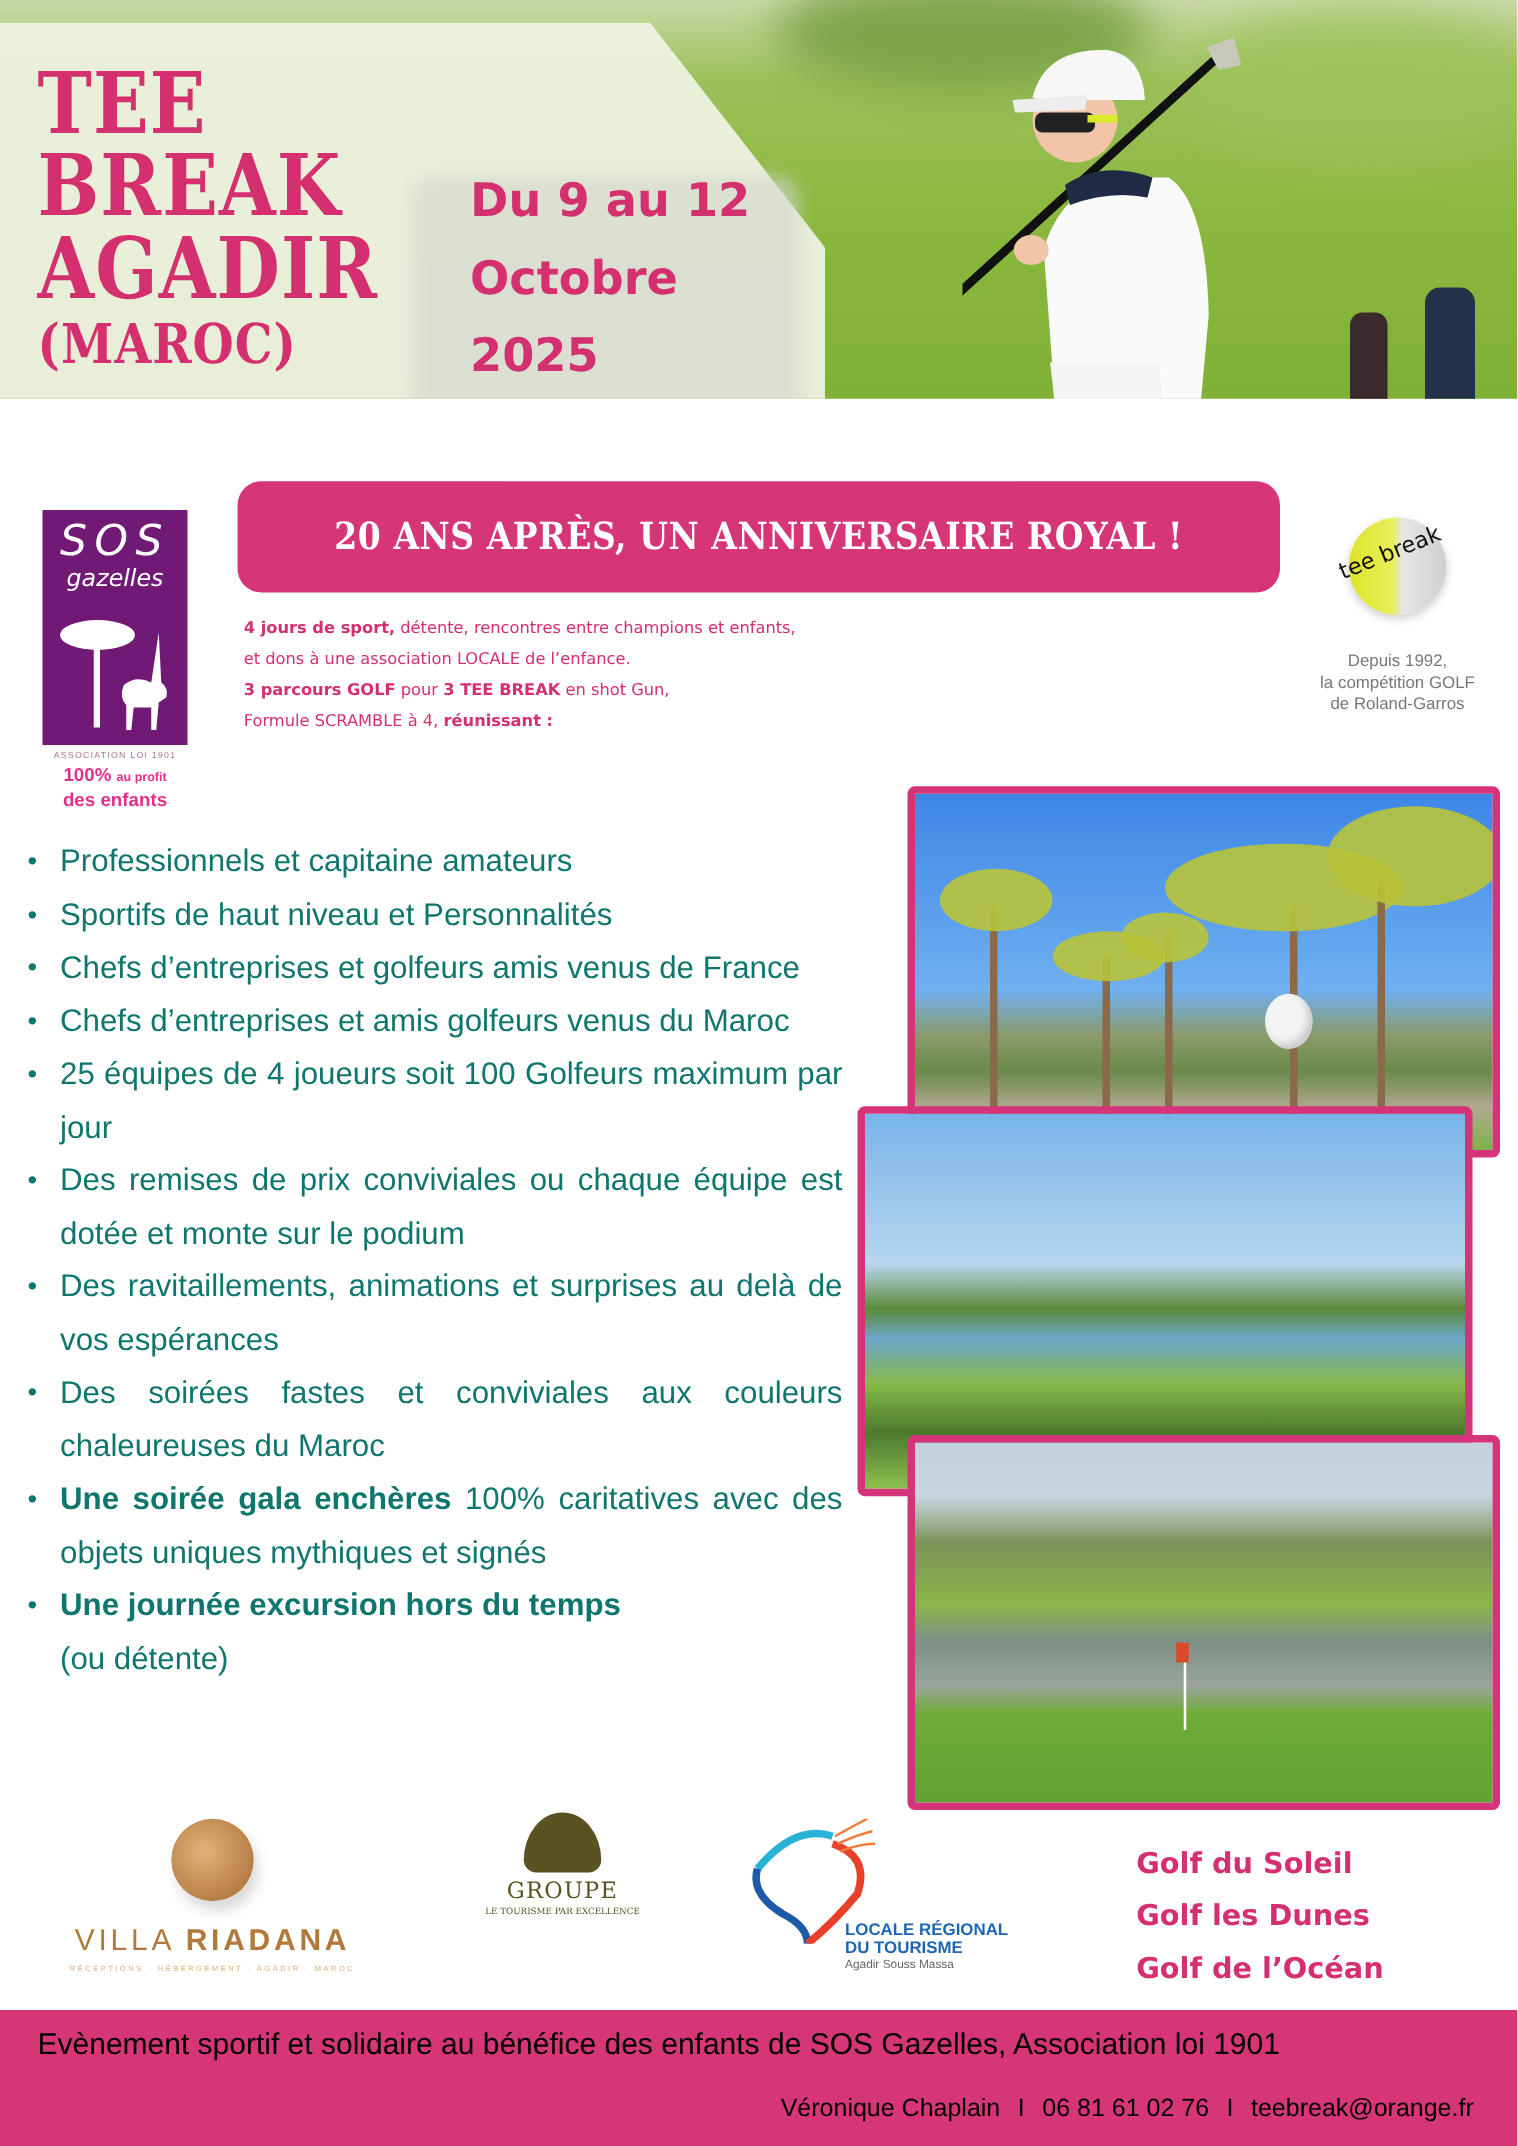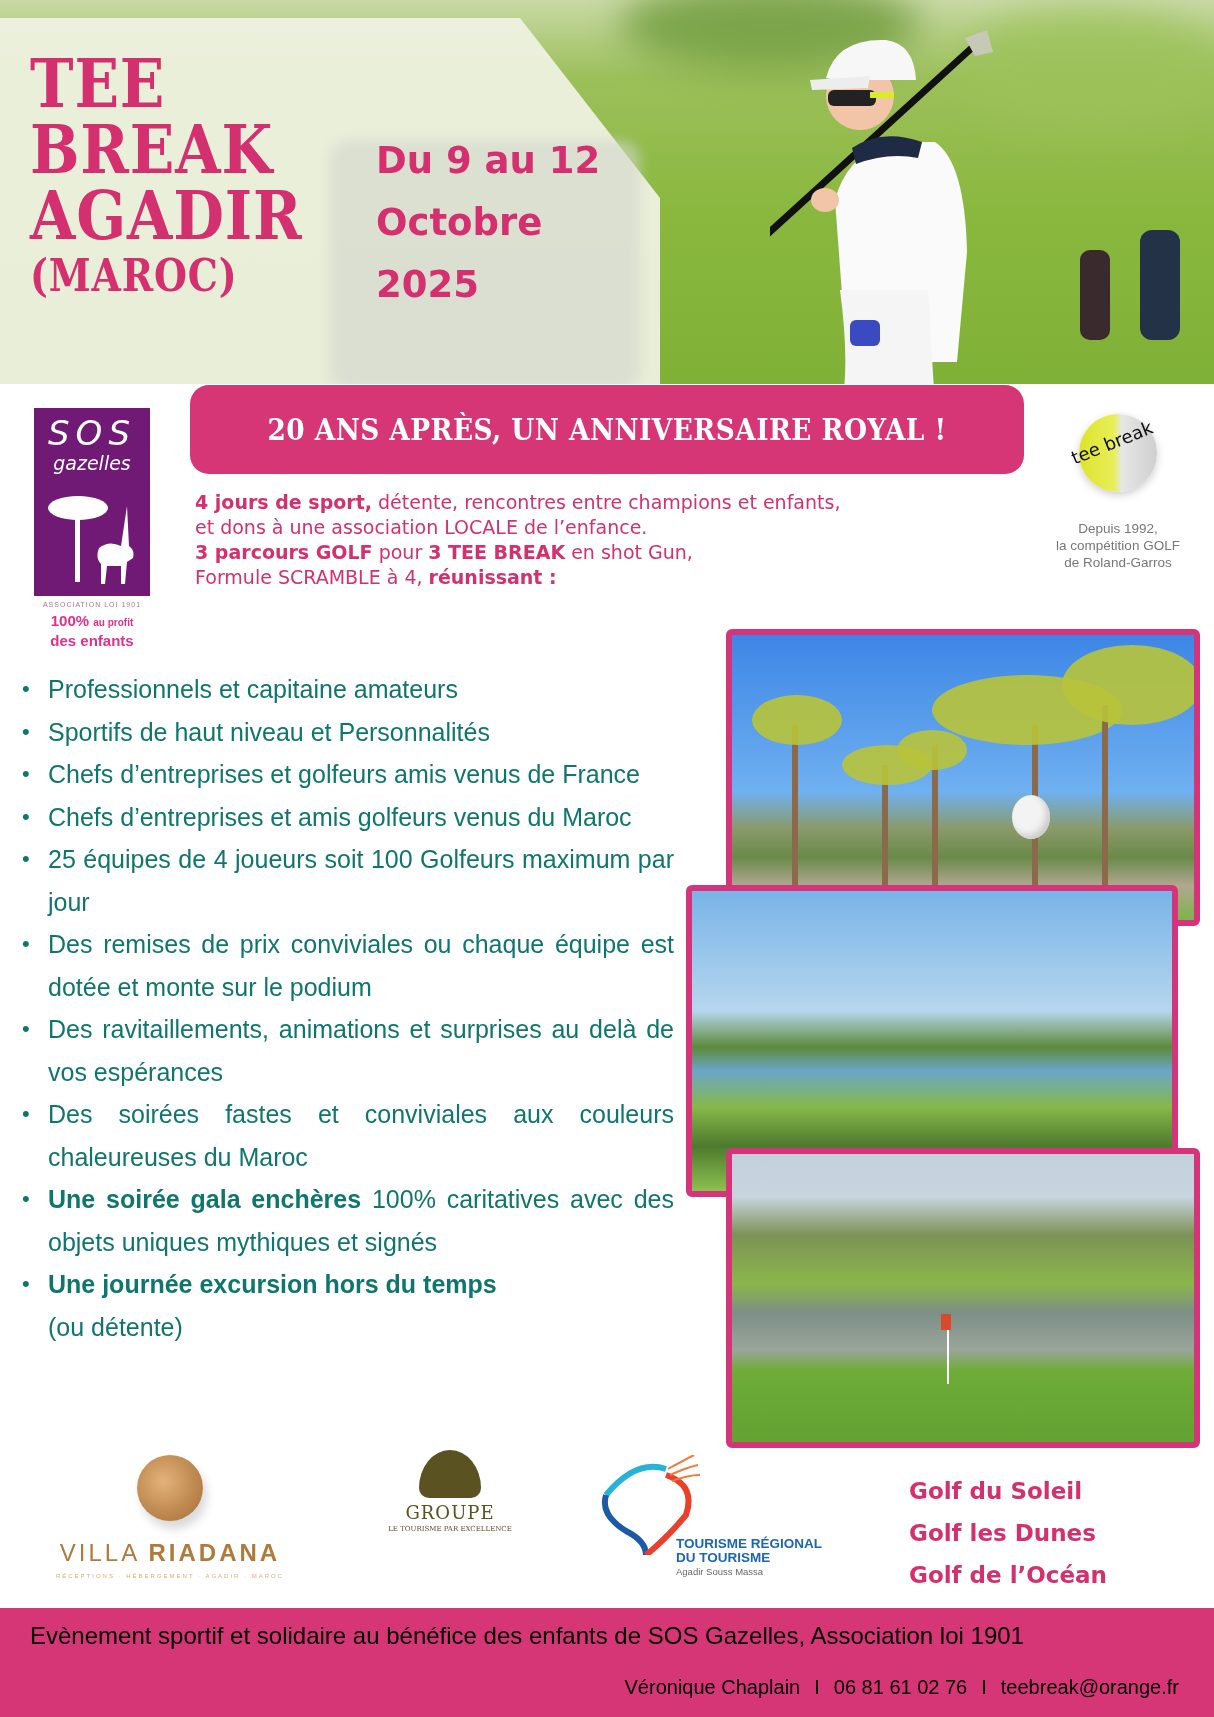--- a/index.html
+++ b/index.html
@@ -1,20 +1,20 @@
 <!DOCTYPE html>
 <html><head>
 <meta charset="utf-8">
 <style>
   * { box-sizing: border-box; margin: 0; padding: 0; }
   html, body { width: 1214px; height: 1717px; background: #ffffff; overflow: hidden; }
   body { position: relative; font-family: "Liberation Sans", sans-serif; color: #d4306f; }
 
   
-  .hero { position: absolute; left: 0; top: 0; width: 1214px; height: 384px; overflow: hidden;
+  .hero { position: absolute; left: 0; top: 0; width: 1214px; height: 319px; overflow: hidden;
     background: linear-gradient(180deg, #c9d9a6 0%, #9cc05a 20%, #8ab83e 55%, #7fb136 100%); }
   .hero .blur-tree { position: absolute; border-radius: 50%; filter: blur(18px); opacity: .8; }
   .hero .panel { position: absolute; left: -40px; top: 18px; width: 700px; height: 420px;
     background: rgba(238,241,224,0.95); border-radius: 0 90px 0 0;
     clip-path: polygon(0 0, 560px 0, 700px 180px, 700px 420px, 0 420px); }
   .hero .cart { position: absolute; left: 330px; top: 140px; width: 310px; height: 250px;
     background: rgba(210,214,205,0.6); border-radius: 20px; filter: blur(6px); }
   .title-block { position: absolute; left: 30px; top: 50px; font-family: "DejaVu Serif", serif;
     font-weight: bold; color: #d4306f; line-height: 66px; font-size: 68px; letter-spacing: 1px; transform: scaleX(0.86); transform-origin: left top; }
   .title-block .sub { font-size: 44px; line-height: 56px; }
@@ -43,21 +43,21 @@
   
   .teebreak { position: absolute; left: 1028px; top: 400px; width: 180px; height: 180px; text-align: center; }
   .ball { width: 78px; height: 78px; margin: 14px auto 0; border-radius: 50%;
     background: linear-gradient(90deg, #dde42a 0%, #e8ee5a 45%, #e6e6e6 55%, #cfcfcf 100%); position: relative; box-shadow: 0 3px 8px rgba(0,0,0,.2); }
   .ball-text { position: absolute; left: -10px; top: 18px; font-family: "DejaVu Sans", sans-serif; font-size: 18px; color: #111;
     transform: rotate(-22deg); white-space: nowrap; }
   .tb-caption { margin-top: 28px; font-size: 13.5px; line-height: 17px; color: #777; }
 
   
   .intro { position: absolute; left: 195px; top: 490px; width: 830px; font-family: "DejaVu Sans", sans-serif;
-    font-size: 19px; line-height: 25px; color: #d4306f; }
+    font-size: 13px; line-height: 25px; color: #d4306f; }
   .intro b { font-weight: bold; }
 
   
   .bullets { position: absolute; left: 20px; top: 668px; width: 654px; font-family: "Liberation Sans", sans-serif;
     font-size: 25px; line-height: 42.5px; color: #0f766e; list-style: none; }
   .bullets li { position: relative; padding-left: 28px; text-align: justify; }
   .bullets li::before { content: "•"; position: absolute; left: 2px; top: 0; font-size: 22px; }
   .bullets b { font-weight: bold; }
 
   
@@ -226,21 +226,21 @@
 </div>
 
 <div class="sponsor crt">
   <svg class="shape" viewBox="0 0 110 100">
     <path d="M10 40 q30 -36 60 -26" stroke="#27b3d8" stroke-width="6" fill="none"></path>
     <path d="M10 40 q-6 20 20 36 q20 10 20 24" stroke="#1c5aa8" stroke-width="6" fill="none"></path>
     <path d="M70 20 q30 10 20 40 q-20 24 -40 40" stroke="#e8402a" stroke-width="6" fill="none"></path>
     <path d="M72 14 q18 -10 26 -14 M74 20 q18 -8 28 -10 M76 26 q16 -6 28 -6" stroke="#f07a3a" stroke-width="2" fill="none"></path>
   </svg>
   <div class="txt">
-    <div>TOURISME RÉGIONAL</div>
+    <div>LOCALE RÉGIONAL</div>
     <div>DU TOURISME</div>
     <div class="sub">Agadir Souss Massa</div>
   </div>
 </div>
 
 <div class="sponsor golfs">
   <div>Golf du Soleil</div>
   <div>Golf les Dunes</div>
   <div>Golf de l’Océan</div>
 </div>

